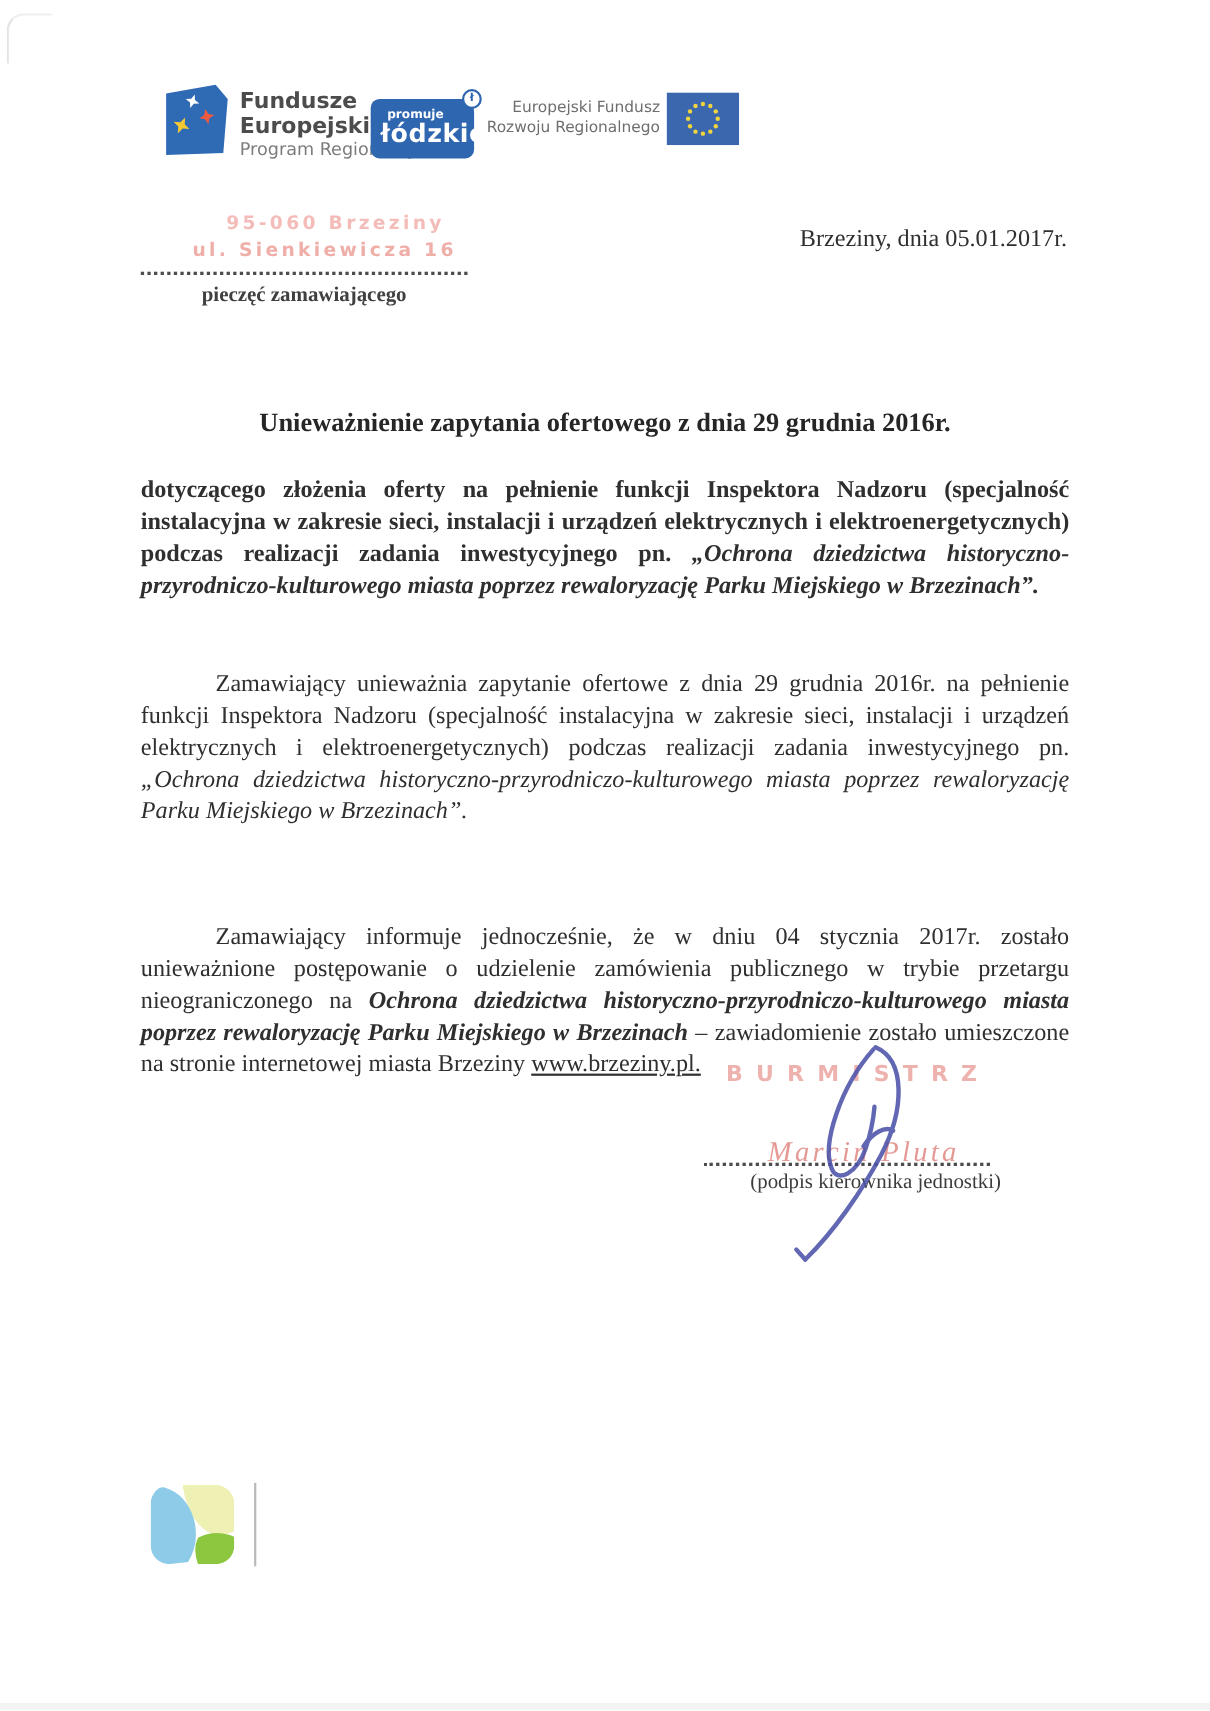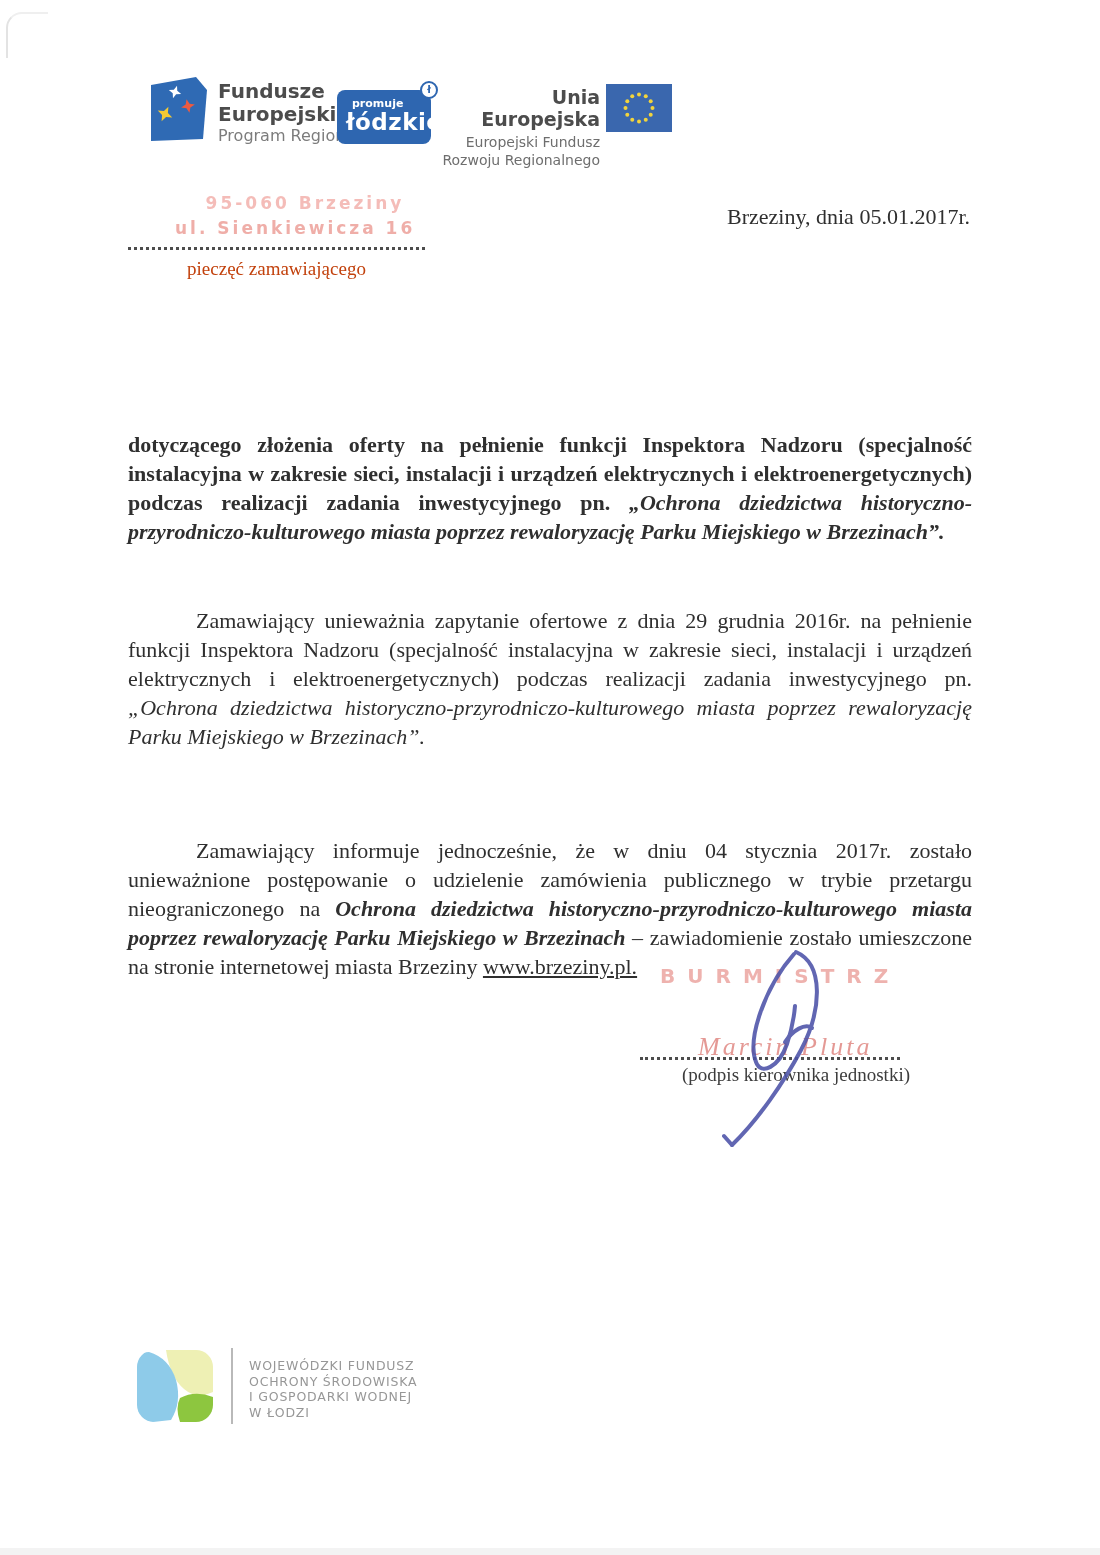--- a/index.html
+++ b/index.html
@@ -34,21 +34,21 @@
   .ue-title { font-weight:bold; font-size:19px; color:#4c4c4c; }
   .ue-sub { font-size:14px; color:#6e6e6e; line-height:18px; margin-top:3px; }
 
   
   .stamp { font-family:"DejaVu Sans",sans-serif; font-weight:600; }
   .stamp-l1 { left: 175px; top: 163px; width:260px; text-align:center; font-size:21px; letter-spacing:7px; color:#e5837e; opacity:.85; }
   .stamp-l2 { left: 175px; top: 193px; width:260px; text-align:center; font-size:17px; letter-spacing:3px; color:#f2aca7; opacity:.8; }
   .stamp-l3 { left: 175px; top: 218px; width:260px; text-align:left; font-size:17px; letter-spacing:3px; color:#eda09a; opacity:.85; }
 
   .dotline1 { left:128px; top: 232px; width: 297px; height: 18px; border-bottom: 3px dotted #4d4d4d; }
-  .pieczec { left: 128px; top: 258px; width: 297px; text-align:center; font-size:19px; color:#c2410c; }
+  .pieczec { left: 128px; top: 258px; width: 297px; text-align:center; font-size:19px; color:#404040;font-weight:bold; }
 
   .dateline { left: 640px; top: 204px; width: 330px; text-align:right; font-size:22px; color:#2f2f2f; }
 
   .doc-title { left: 100px; top: 372px; width: 900px; text-align:center; font-size:24px; font-weight:bold; color:#262626; }
 
   .para { left:128px; width:844px; font-size:22px; line-height:29px; text-align:justify; color:#2f2f2f; }
   .p1 { top: 430px; font-weight:bold; }
   .p2 { top: 606px; text-indent: 68px; }
   .p3 { top: 760px; text-indent: 68px; }
   .p4 { top: 836px; text-indent: 68px; }
@@ -87,21 +87,20 @@
   </div>
   <div class="abs fe-text2">Program Regionalny</div>
 
   <div class="abs lodzkie-box">
     <span class="lodzkie-pre">promuje</span>
     <span class="lodzkie-name">łódzkie</span>
     <span class="lodzkie-badge">ł</span>
   </div>
 
   <div class="abs ue-block">
-    <div class="ue-title">Unia Europejska</div>
     <div class="ue-sub">
       <div>Europejski Fundusz</div>
       <div>Rozwoju Regionalnego</div>
     </div>
   </div>
   <svg class="abs" style="left:606px; top:84px;" width="66" height="48" viewBox="0 0 66 48">
     <rect x="0" y="0" width="66" height="48" fill="#3a67ae"></rect>
     <g fill="#f2d43c">
       <circle cx="33" cy="10.5" r="2"></circle>
         <circle cx="39.75" cy="12.3" r="2"></circle>
@@ -118,20 +117,21 @@
     </g>
   </svg>
 
   <div class="abs stamp stamp-l2">95-060 Brzeziny</div>
   <div class="abs stamp stamp-l3">ul. Sienkiewicza 16</div>
   <div class="abs dotline1"></div>
   <div class="abs pieczec">pieczęć zamawiającego</div>
 
   <div class="abs dateline">Brzeziny, dnia  05.01.2017r.</div>
 
+  <div class="abs doc-title">Unieważnienie zapytania ofertowego z dnia 29 grudnia 2016r.</div>
 
   <div class="abs para p1"><span>dotyczącego złożenia oferty na pełnienie funkcji Inspektora Nadzoru (specjalność instalacyjna w zakresie sieci, instalacji i urządzeń elektrycznych i elektroenergetycznych)  podczas realizacji zadania inwestycyjnego pn. </span><span class="ital">„Ochrona dziedzictwa historyczno-przyrodniczo-kulturowego miasta poprzez rewaloryzację Parku Miejskiego w Brzezinach”.</span></div>
 
   <div class="abs para p2"><span>Zamawiający unieważnia zapytanie ofertowe z dnia 29 grudnia 2016r. na pełnienie funkcji Inspektora Nadzoru (specjalność instalacyjna w zakresie sieci, instalacji i urządzeń elektrycznych i elektroenergetycznych) podczas realizacji zadania inwestycyjnego pn. </span><span class="ital">„Ochrona dziedzictwa historyczno-przyrodniczo-kulturowego miasta poprzez rewaloryzację Parku Miejskiego w Brzezinach”.</span></div>
 
 
   <div class="abs para p4"><span>Zamawiający informuje jednocześnie, że w dniu 04 stycznia 2017r. zostało unieważnione postępowanie o udzielenie zamówienia publicznego w trybie przetargu nieograniczonego na </span><span class="boldital">Ochrona dziedzictwa historyczno-przyrodniczo-kulturowego miasta poprzez rewaloryzację Parku Miejskiego w Brzezinach</span><span> – zawiadomienie zostało umieszczone na stronie internetowej miasta Brzeziny </span><span class="ulink">www.brzeziny.pl.</span></div>
 
   <div class="abs stamp burmistrz">BURMISTRZ</div>
   <div class="abs pluta">Marcin Pluta</div>
@@ -154,20 +154,14 @@
         </clipPath>
     </defs>
     <g clip-path="url(#rr)">
       <rect x="2" y="2" width="76" height="72" fill="#ffffff"></rect>
       <path d="M32,2 L66,2 Q78,2 78,14 L78,44 Q62,52 49,41 Q35,29 31,2 Z" fill="#eef0b4"></path>
       <path d="M2,16 Q2,4 14,4 Q34,10 41,32 Q47,54 36,72 L18,74 Q2,74 2,60 Z" fill="#8ecbe9"></path>
       <path d="M45,50 Q60,42 78,49 L78,60 Q78,74 64,74 L45,74 Q40,60 45,50 Z" fill="#8dc63f"></path>
     </g>
   </svg>
   <div class="abs wf-sep"></div>
-  <div class="abs wf-text">
-    <div>WOJEWÓDZKI FUNDUSZ</div>
-    <div>OCHRONY ŚRODOWISKA</div>
-    <div>I GOSPODARKI WODNEJ</div>
-    <div>W ŁODZI</div>
-  </div>
 
 </div>
 
 </body></html>

